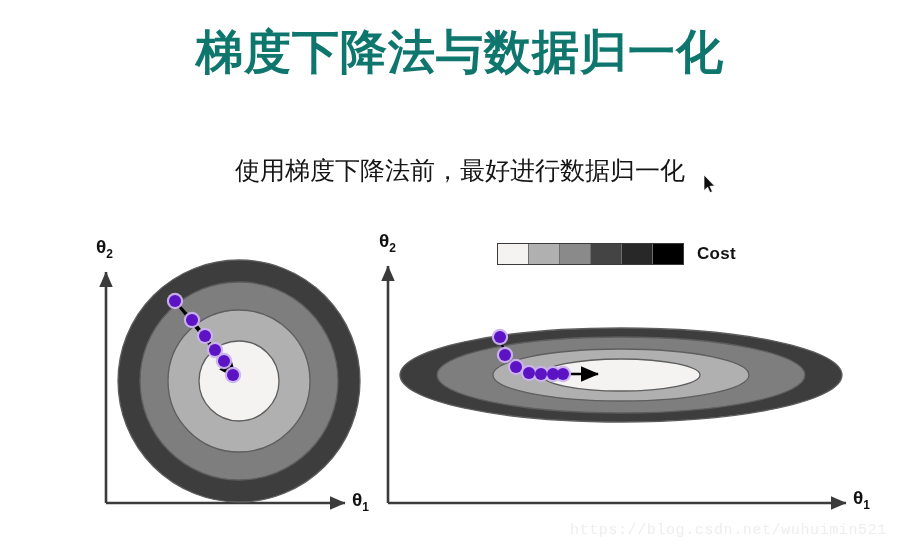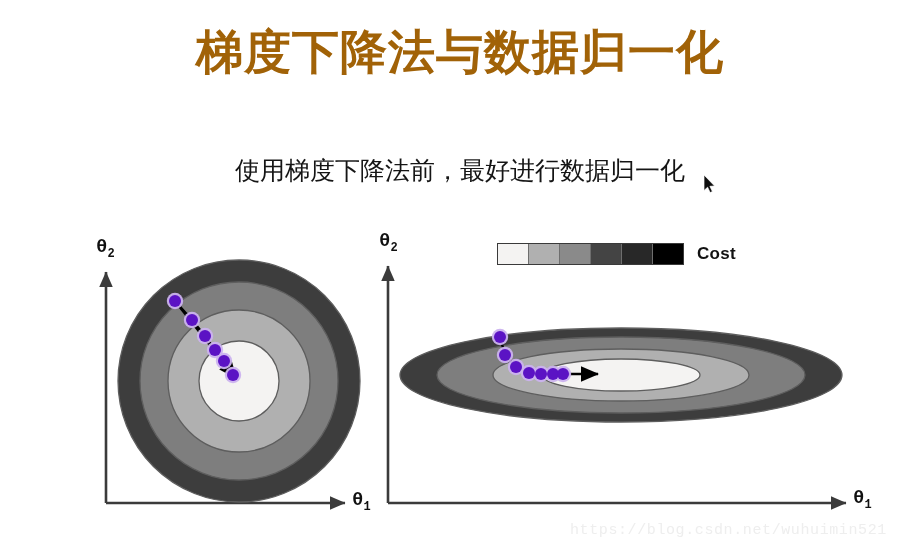--- a/index.html
+++ b/index.html
@@ -92,21 +92,20 @@
     letter-spacing: 0.3px;
   }
 
   
   .axis-label {
     position: absolute;
     font-size: 19px;
     font-weight: 700;
     color: #111111;
     white-space: nowrap;
-    font-family: Liberation Mono, monospace;
   }
   .axis-label .sub {
     font-size: 12px;
     vertical-align: sub;
     font-weight: 700;
   }
 
   #lbl-left-y  { left: 96px;  top: 236px; }
   #lbl-left-x  { left: 352px; top: 489px; }
   #lbl-right-y { left: 379px; top: 230px; }
@@ -131,21 +130,21 @@
     top: 174px;
     width: 14px;
     height: 20px;
   }
 </style>
 </head>
 <body>
 
 <div id="slide" style="background: rgb(255, 255, 255);">
 
-  <div id="title" style="color: #a16207;">梯度下降法与数据归一化</div>
+  <div id="title" style="color: #0f766e;">梯度下降法与数据归一化</div>
 
   <div id="subtitle" style="color: rgb(21, 21, 21);">使用梯度下降法前，最好进行数据归一化</div>
 
   <div id="figure">
     <svg id="fig-svg" width="920" height="550" viewBox="0 0 920 550">
       <defs>
         <marker id="arrowhead" markerWidth="8" markerHeight="8" refX="6.6" refY="3" orient="auto" markerUnits="strokeWidth">
           <path d="M0,0 L7,3 L0,6 z" fill="#000000"></path>
         </marker>
         <marker id="axhead" markerWidth="7" markerHeight="7" refX="5.8" refY="2.6" orient="auto" markerUnits="strokeWidth">

